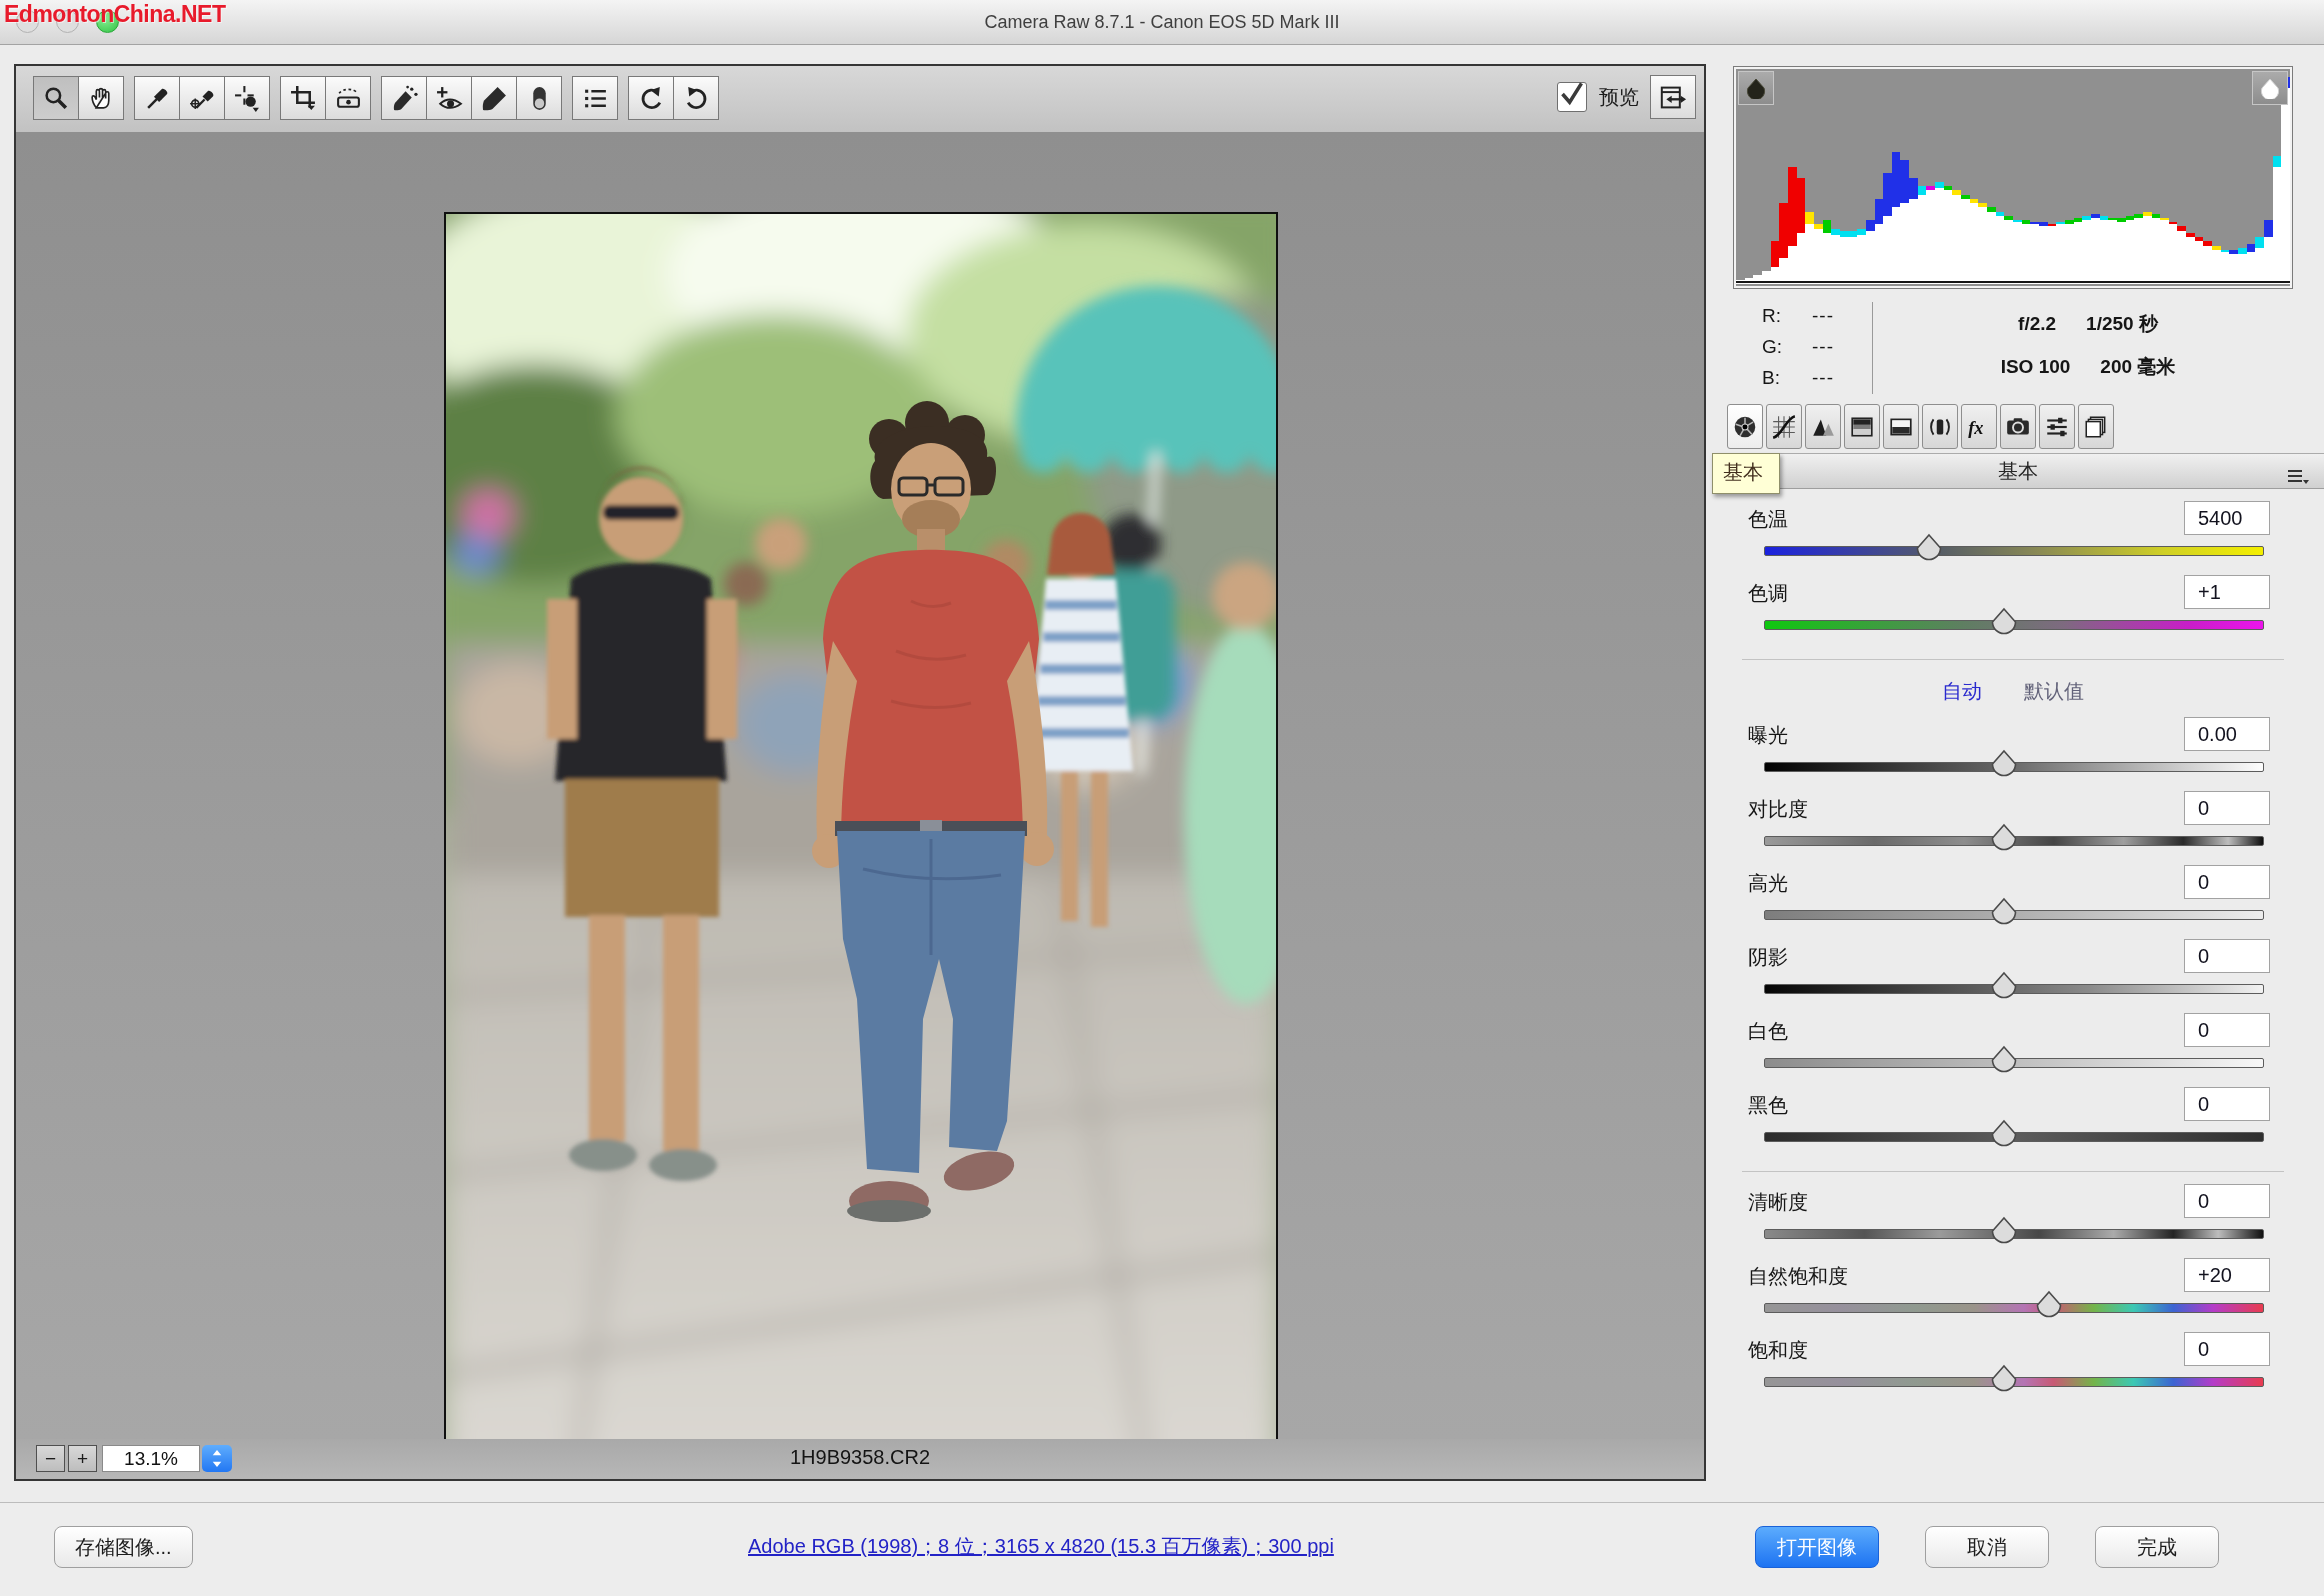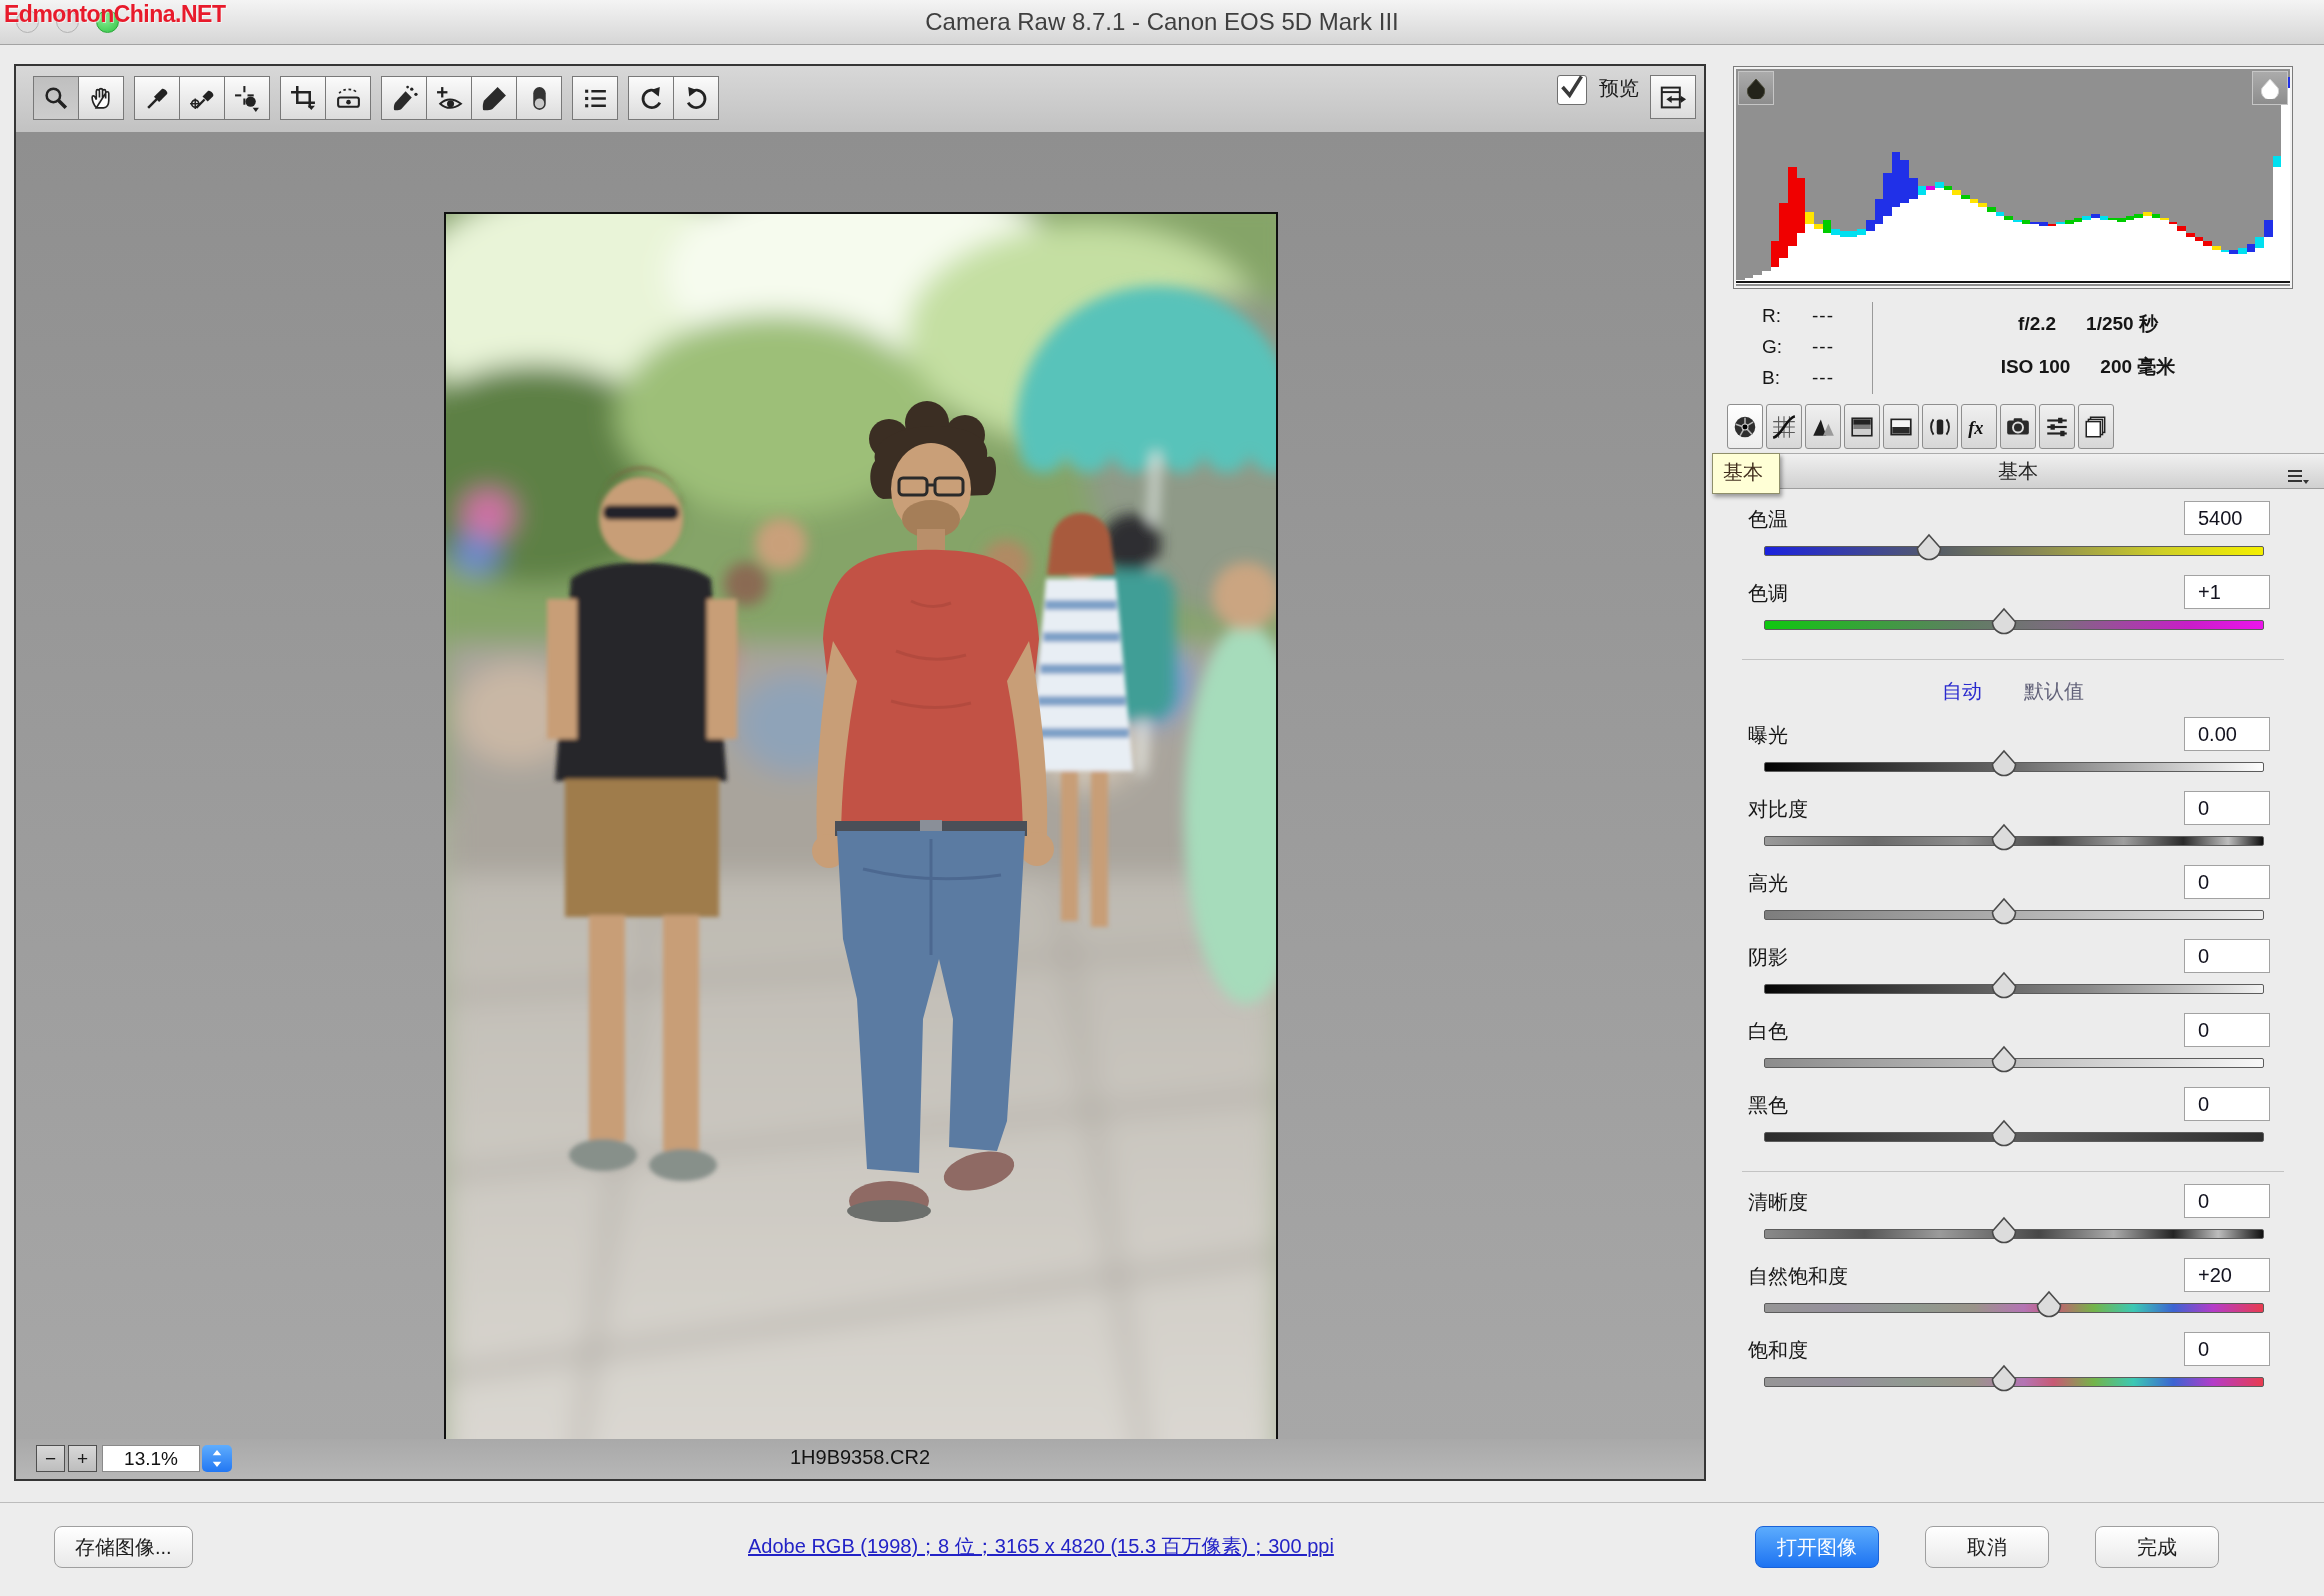--- a/index.html
+++ b/index.html
@@ -1,38 +1,38 @@
 <!DOCTYPE html>
 <html><head>
 <meta charset="utf-8">
 <style>
   html,body{margin:0;padding:0;width:2324px;height:1596px;overflow:hidden;
     font-family:"Liberation Sans",sans-serif;background:#ececec;position:relative;}
   
   .titlebar{position:absolute;left:0;top:0;right:0;height:44px;
     background:linear-gradient(#f4f4f4,#d6d6d6);border-bottom:1px solid #a3a3a3;z-index:10;}
-  .title{Text-align:center;text-align:center;line-height:44px;font-size:24px;color:#3f3f3f;}
+  .title{Text-align:center;text-align:center;line-height:44px;font-size:18px;color:#3f3f3f;}
   .lights{position:absolute;left:16px;top:10px;display:flex;gap:17px;z-index:2;}
   .light{width:23px;height:23px;border-radius:50%;box-sizing:border-box;}
   .light.inactive{background:#dedede;border:1px solid #b2b2b2;}
   .light.green{background:radial-gradient(circle at 38% 32%,#8cef96,#2fc342);border:1px solid #2aa83a;}
   .watermark{position:absolute;left:4px;top:1px;font-size:23px;font-weight:bold;color:#e81a2b;
     z-index:5;text-shadow:1px 1px 0 rgba(255,255,255,.55);letter-spacing:-.5px;}
   
   .content{position:absolute;left:14px;top:64px;width:1692px;height:1417px;box-sizing:border-box;
     border:2px solid #353535;background:#9a9a9a;}
   .toolbar-band{position:absolute;left:0;top:0;right:0;height:66px;
     background:linear-gradient(#d8d8d8,#c2c2c2);border-bottom:1px solid #8e8e8e;}
   .toolbar{position:absolute;left:18px;top:10px;display:flex;}
   .tbtn{width:46px;height:44px;box-sizing:border-box;background:linear-gradient(#fbfbfb,#dcdcdc);
     border:1px solid #787878;margin-left:-1px;display:flex;align-items:center;justify-content:center;padding:0;}
   .tbtn svg{width:27px;height:27px;}
   .tbtn.selected{background:linear-gradient(#bfbfbf,#cdcdcd);}
   .tbtn.gap{margin-left:10px;}
-  .preview-group{position:absolute;right:8px;top:9px;display:flex;align-items:flex-start;gap:12px;}
+  .preview-group{position:absolute;right:8px;top:9px;display:flex;align-items:center;gap:12px;}
   .checkbox{width:28px;height:28px;background:#fff;border:1px solid #6f6f6f;border-radius:3px;
     display:flex;align-items:center;justify-content:center;}
   .checkbox svg{width:26px;height:26px;margin-top:-6px;}
   .pv-label{font-size:20px;color:#1c1c1c;}
   .image-region{position:absolute;left:0;top:66px;right:0;bottom:40px;
     background:linear-gradient(#8f8f8f,#a7a7a7);}
   .photo{position:absolute;left:428px;top:80px;width:830px;height:1261px;border:2px solid #101010;
     background:#888;overflow:hidden;}
   .status-strip{position:absolute;left:0;right:0;bottom:0;height:40px;
     background:linear-gradient(#a9a9a9,#b7b7b7);}

